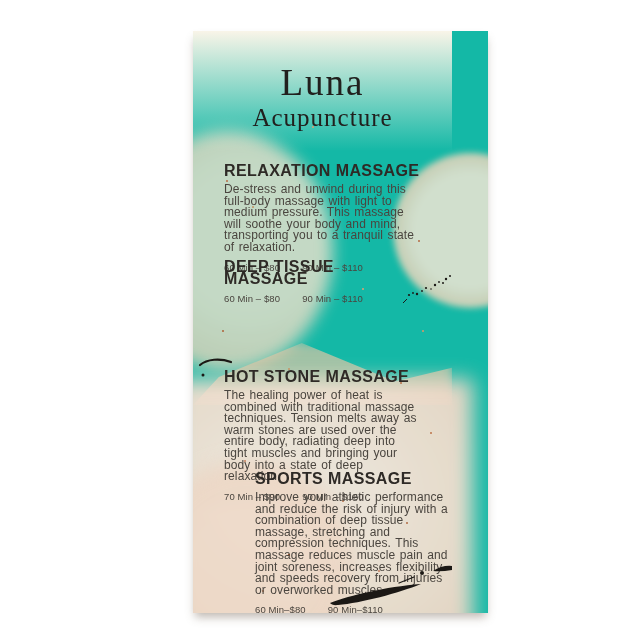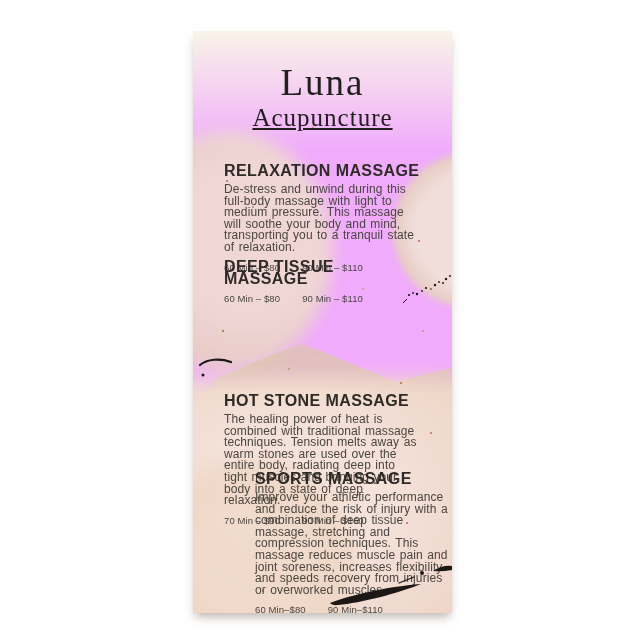--- a/index.html
+++ b/index.html
@@ -2,22 +2,23 @@
 <html><head>
 <meta charset="utf-8">
 <style>
   html,body{margin:0;padding:0;}
   body{
     width:644px;height:644px;position:relative;background:#ffffff;
     font-family:"Liberation Sans", sans-serif;overflow:hidden;
   }
   .rack-card{
     position:absolute;left:193px;top:31px;width:259px;height:582px;
-    background:#f0abfc;overflow:hidden;
+    background:#14b8a6;overflow:hidden;
     box-shadow:0 6px 9px -2px rgba(110,95,80,0.45);
+    padding-left:36px;
   }
   .wc{position:absolute;pointer-events:none;}
   .wc-left-blob{
     left:-70px;top:100px;width:210px;height:240px;border-radius:50%;
     background:radial-gradient(ellipse at 60% 45%, #f0e2cd 40%, #e4d1b6 75%, #ddc8aa 100%);
     filter:blur(8px);opacity:.8;
   }
   .wc-right-circle{
     left:200px;top:122px;width:155px;height:155px;border-radius:50%;
     background:radial-gradient(circle, #f2e6d4 52%, #e0caac 76%, #d8bf9e 100%);
@@ -62,23 +63,23 @@
       radial-gradient(1.3px 1.3px at 70px 560px, #c2805a 60%, transparent 62%),
       radial-gradient(1.5px 1.5px at 230px 300px, #c39a6e 60%, transparent 62%),
       radial-gradient(1.2px 1.2px at 170px 258px, #c8a379 60%, transparent 62%);
   }
   .ink-overlay{position:absolute;left:0;top:0;width:259px;height:582px;pointer-events:none;}
   .title-block{
     position:absolute;left:0;top:32px;width:259px;text-align:center;
     color:#21201e;font-family:"Liberation Serif", serif;
   }
   .title-line1{font-size:37px;line-height:40px;letter-spacing:2px;font-weight:400;}
-  .title-line2{font-size:25px;line-height:30px;letter-spacing:1px;font-weight:400;text-decoration:underline;}
+  .title-line2{font-size:25px;line-height:30px;letter-spacing:1px;font-weight:400;}
   .svc{position:absolute;left:31px;width:198px;color:#4a453f;}
-  .svc-1{top:134px;} .svc-2{top:230px;} .svc-3{top:340px;margin-top:24px;} .svc-4{top:442px;margin-left:31px;}
+  .svc-1{top:134px;} .svc-2{top:230px;} .svc-3{top:340px;} .svc-4{top:442px;margin-left:31px;}
   .svc-heading{
     font-size:16px;font-weight:700;letter-spacing:.4px;color:#2e2a26;line-height:12px;
   }
   .svc-desc{
     margin-top:7px;font-size:12px;line-height:11.6px;letter-spacing:.1px;word-spacing:1px;
   }
   .svc-prices{
     margin-top:8px;font-size:9.5px;display:flex;gap:22px;letter-spacing:.1px;
   }
 </style>

